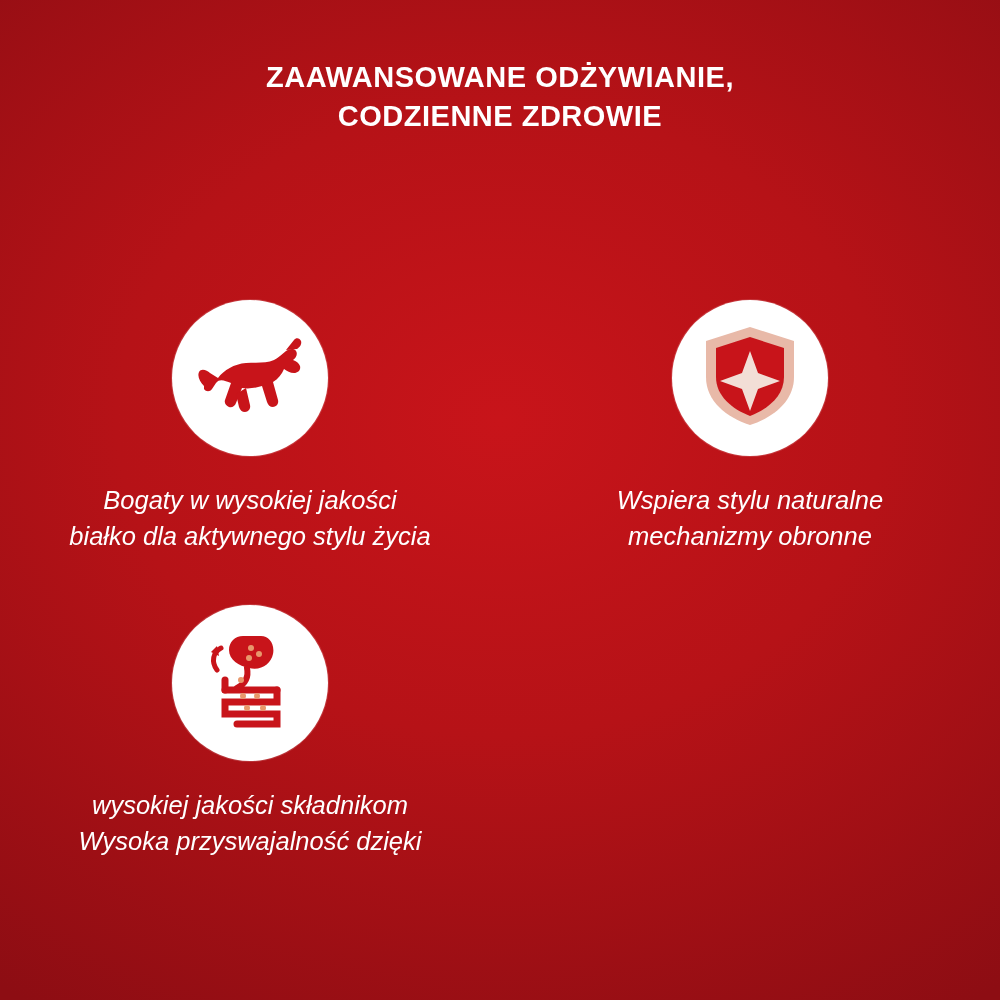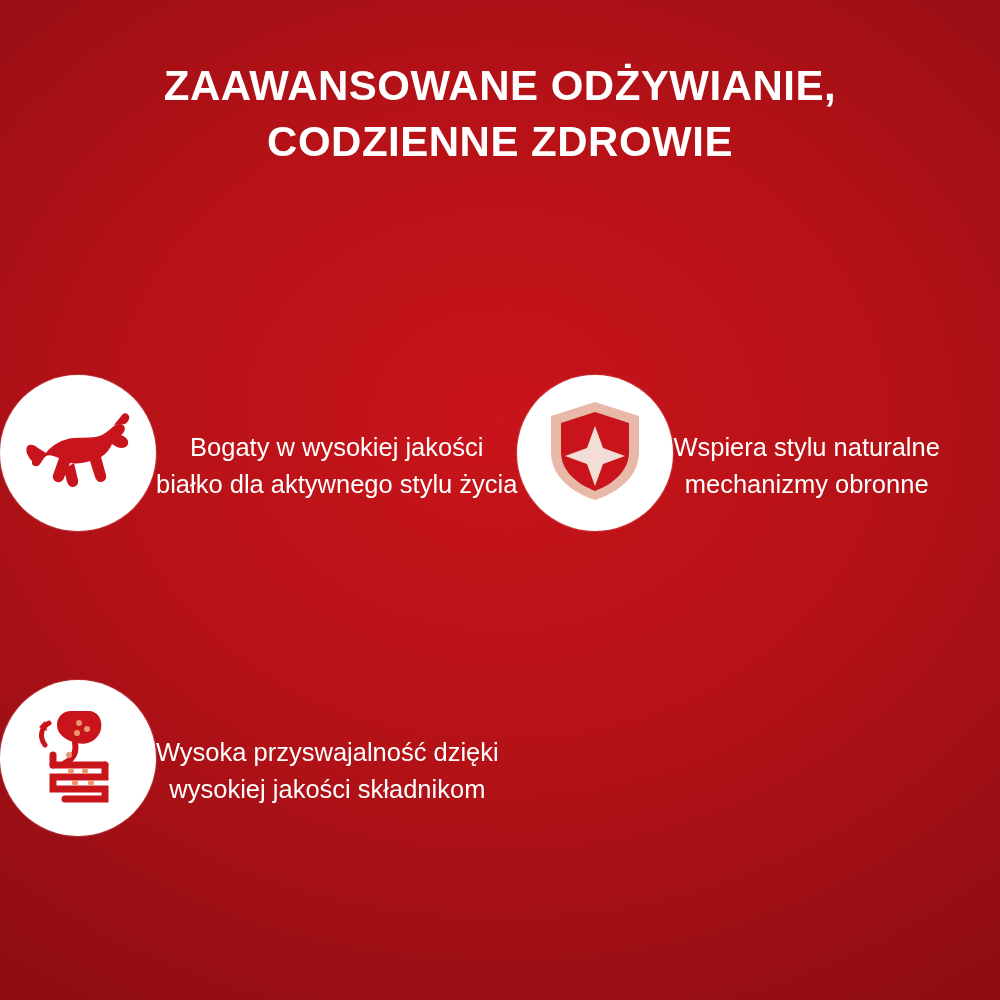--- a/index.html
+++ b/index.html
@@ -23,43 +23,44 @@
     overflow: hidden;
   }
   .headline {
     position: absolute;
     top: 58px;
     left: 0;
     width: 1000px;
     text-align: center;
     color: #ffffff;
     font-weight: bold;
-    font-size: 42px;
+    font-size: 29px;
     line-height: 1.33;
     letter-spacing: 0.5px;
     padding: 0 24px;
     box-sizing: border-box;
   }
   .headline .line {
     display: block;
     white-space: nowrap;
   }
   .grid {
     position: absolute;
     top: 300px;
     left: 0;
     width: 1000px;
     display: grid;
     grid-template-columns: 1fr 1fr;
     grid-template-rows: 305px 305px;
   }
   .cell {
     display: flex;
-    flex-direction: row;
+    flex-direction: column;
     align-items: center;
+    font-style: italic;
   }
   .circle {
     width: 156px;
     height: 156px;
     border-radius: 50%;
     background: #ffffff;
     display: flex;
     align-items: center;
     justify-content: center;
     box-shadow: 0 0 0 1px rgba(255,255,255,0.15);
@@ -150,19 +151,19 @@
               <circle cx="52" cy="74" r="3"></circle>
               <circle cx="66" cy="74" r="3"></circle>
               <circle cx="72" cy="86" r="3"></circle>
               <circle cx="56" cy="86" r="3"></circle>
             </g>
             <path d="M26 24 L20 30 L28 34 Z" fill="#c8141a"></path>
           </svg>
         </span>
       </div>
       <div class="caption">
+        <span class="cline">wysokiej jakości składnikom</span>
         <span class="cline">Wysoka przyswajalność dzięki</span>
-        <span class="cline">wysokiej jakości składnikom</span>
       </div>
     </div>
 
   </div>
 </div>
 
 </body></html>

